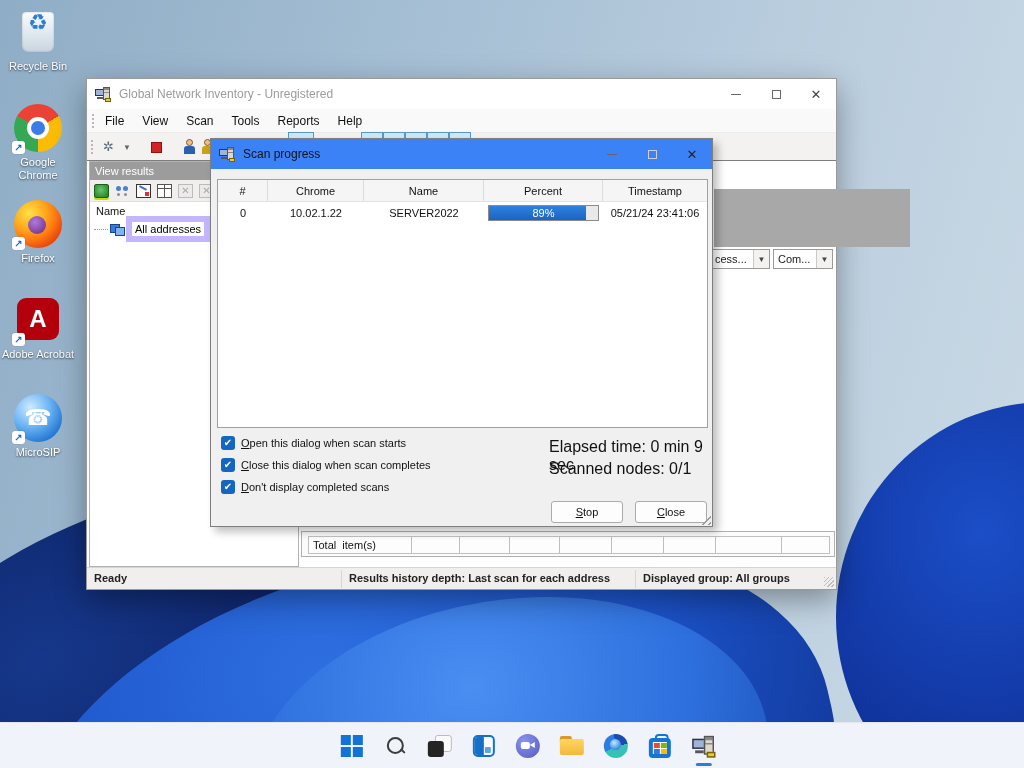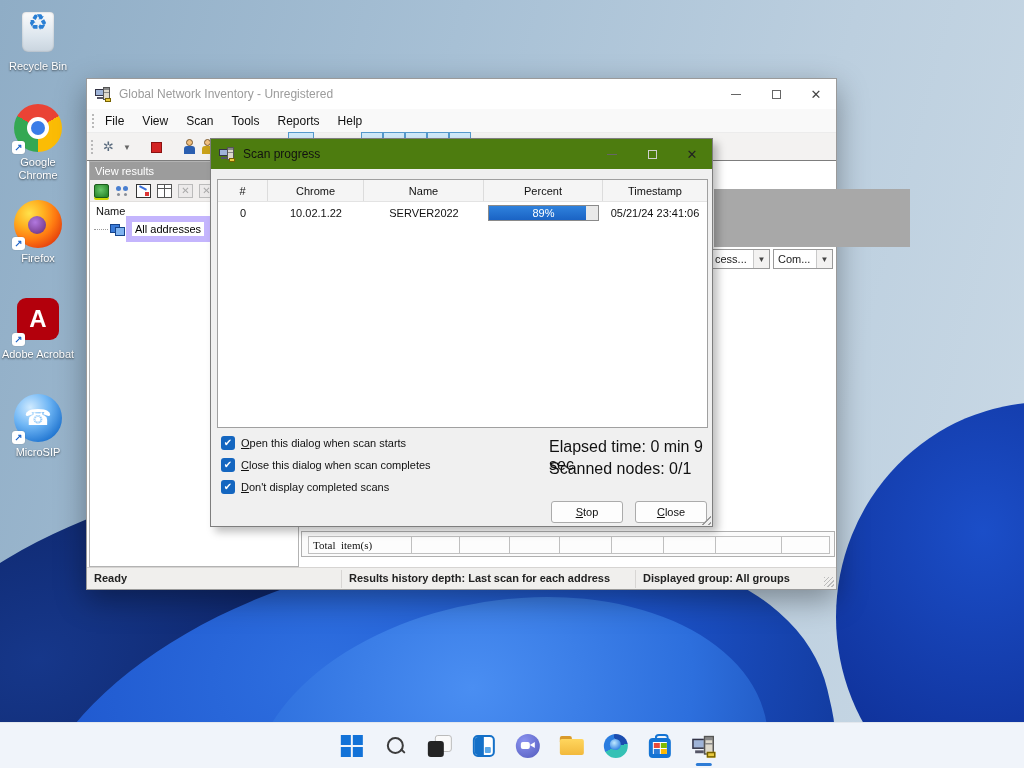--- a/index.html
+++ b/index.html
@@ -102,35 +102,35 @@
   .tree-label { border:6px solid #c4b5fd; padding:0 3px; line-height:14px; background:#fff; }
 
   .gray-box { position:absolute; left:627px; top:110px; width:196px; height:58px; background:#a8a8a8; }
   .combo { position:absolute; top:170px; height:20px; background:#fff; border:1px solid #9a9a9a; display:flex; align-items:center; font-size:11px; color:#222; }
   .combo .txt { flex:1; padding-left:4px; white-space:nowrap; overflow:hidden; }
   .combo .dd { width:16px; height:100%; border-left:1px solid #c9c9c9; background:#f3f2f1; font-size:8px; color:#444; display:flex; align-items:center; justify-content:center; }
 
   .totals-panel { position:absolute; left:214px; top:452px; width:534px; height:26px; background:#fbfbfb; border:1px solid #b0b0b0; }
   .totals-row { position:absolute; left:6px; top:4px; height:18px; display:flex; }
   .tcell { height:18px; border:1px solid #c0c0c0; border-left:none; font-size:11px; line-height:16px; padding-left:4px; white-space:pre; color:#111; background:#fdfdfd; }
-  .tcell:first-child { border-left:1px solid #c0c0c0;font-family:Liberation Serif, serif; }
+  .tcell:first-child { border-left:1px solid #c0c0c0; }
 
   .mw-status { position:absolute; left:0; bottom:0; width:100%; height:22px; background:#f0efed; border-top:1px solid #d6d4d2;
            font-size:11px; color:#222;font-weight:bold; }
   .st-ready { position:absolute; left:7px; top:4px; }
   .st-sep { position:absolute; top:2px; width:1px; height:18px; background:#d8d6d4; }
   .st-history { position:absolute; left:262px; top:4px; }
   .st-group { position:absolute; left:556px; top:4px; }
   .st-grip { position:absolute; right:2px; bottom:2px; width:10px; height:10px;
            background:repeating-linear-gradient(135deg,#bbb 0 1px,transparent 1px 3px); }
 
   
   .dialog { position:absolute; left:210px; top:138px; width:503px; height:389px; background:#f0f0f0;
            border:1px solid #7e7e7e; box-shadow:5px 5px 8px rgba(0,0,0,.25); }
-  .dlg-title { position:absolute; left:0; top:0; width:100%; height:30px; background:#4d7c0f; display:flex; align-items:center; }
+  .dlg-title { position:absolute; left:0; top:0; width:100%; height:30px; background:#3b82f6; display:flex; align-items:center; }
   .dlg-title .gni-ico { margin-left:8px; }
   .dlg-title-text { margin-left:8px; font-size:12px; color:#111; flex:1; }
   .dlg-table { position:absolute; left:6px; top:40px; width:491px; height:249px; background:#fff; border:1px solid #a0a0a0; font-size:11px; }
   .hdr-row { display:flex; height:22px; background:#f5f5f5; border-bottom:1px solid #e3e3e3; }
   .hdr-cell { border-right:1px solid #dcdcdc; display:flex; align-items:center; justify-content:center; color:#111; }
   .data-row { display:flex; height:22px; }
   .data-cell { display:flex; align-items:center; justify-content:center; color:#111; }
   .c0{width:50px;} .c1{width:96px;} .c2{width:120px;} .c3{width:119px;} .c4{width:104px; border-right:none;}
   .pbar { position:relative; width:111px; height:16px; border:1px solid #8a8a8a; background:#e9e9e9; }
   .pfill { position:absolute; left:0; top:0; height:100%; background:linear-gradient(180deg,#2f82dd,#1a63c4); }

